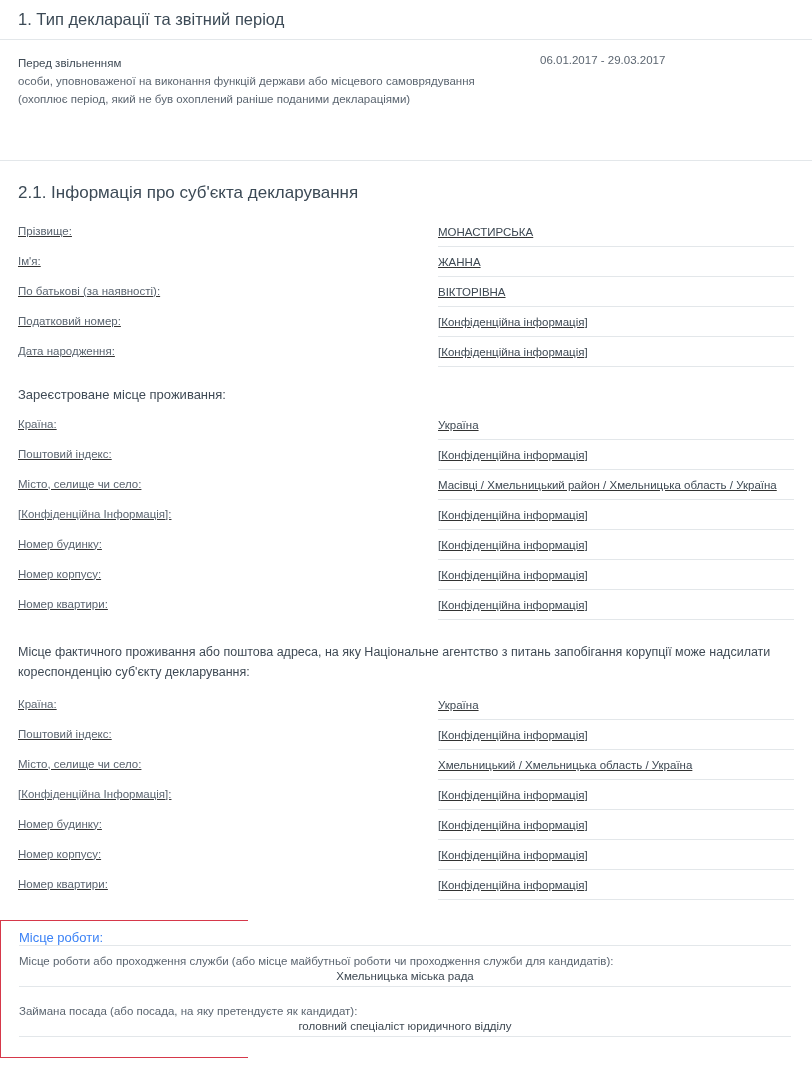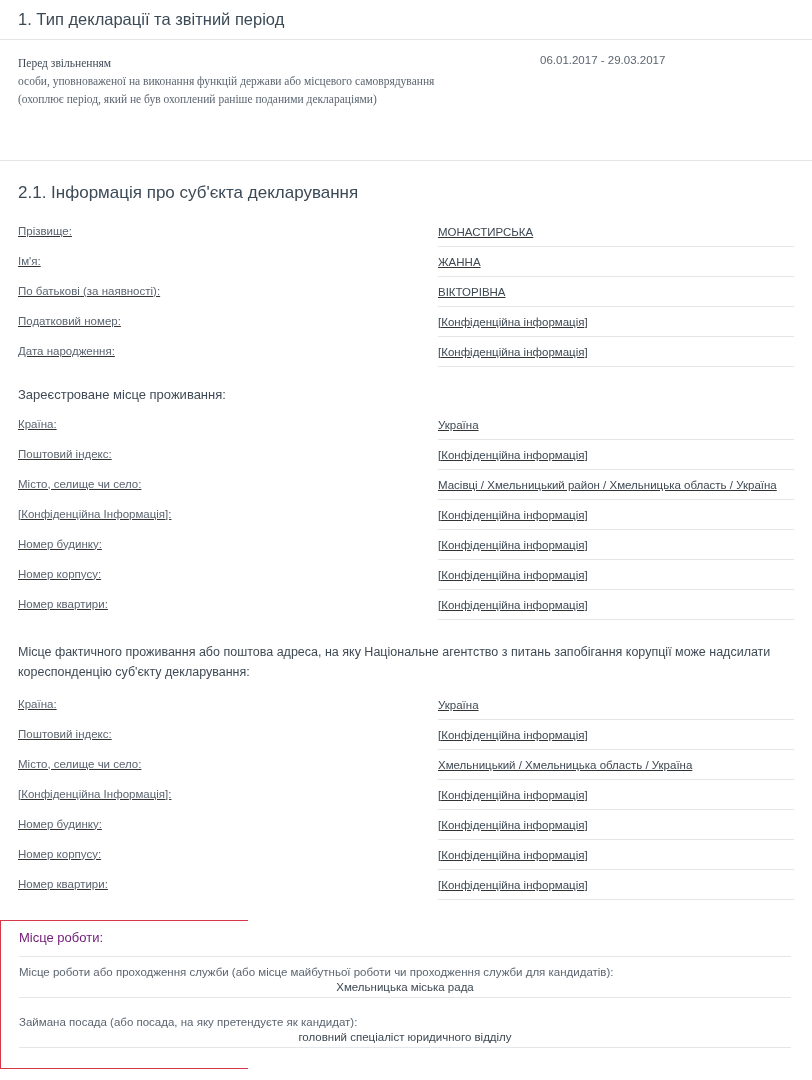--- a/index.html
+++ b/index.html
@@ -34,21 +34,20 @@
   .decl-block {
     padding: 14px 18px 16px 18px;
     position: relative;
     min-height: 56px;
   }
   .decl-type {
     font-size: 11.5px;
     color: #5b6570;
     line-height: 18px;
     max-width: 520px;
-    font-family: Liberation Serif, serif;
   }
   .decl-type .strong {
     color: #3f4a55;
   }
   .decl-period {
     position: absolute;
     top: 14px;
     left: 540px;
     font-size: 11.5px;
     color: #5b6570;
@@ -117,22 +116,21 @@
     box-sizing: border-box;
     padding: 0;
     position: relative;
   }
   .work-block .wb-inner {
     padding: 9px 0 10px 18px;
     width: 790px;
   }
   .wb-title {
     font-size: 13px;
-    color: #701a75;
-    margin-bottom: 11px;
+    color: #3b82f6;
   }
   .wb-field {
     margin-bottom: 18px;
   }
   .wb-field:last-child { margin-bottom: 10px; }
   .wb-label {
     font-size: 11.5px;
     color: #5b6570;
     margin-bottom: 3px;
   }

